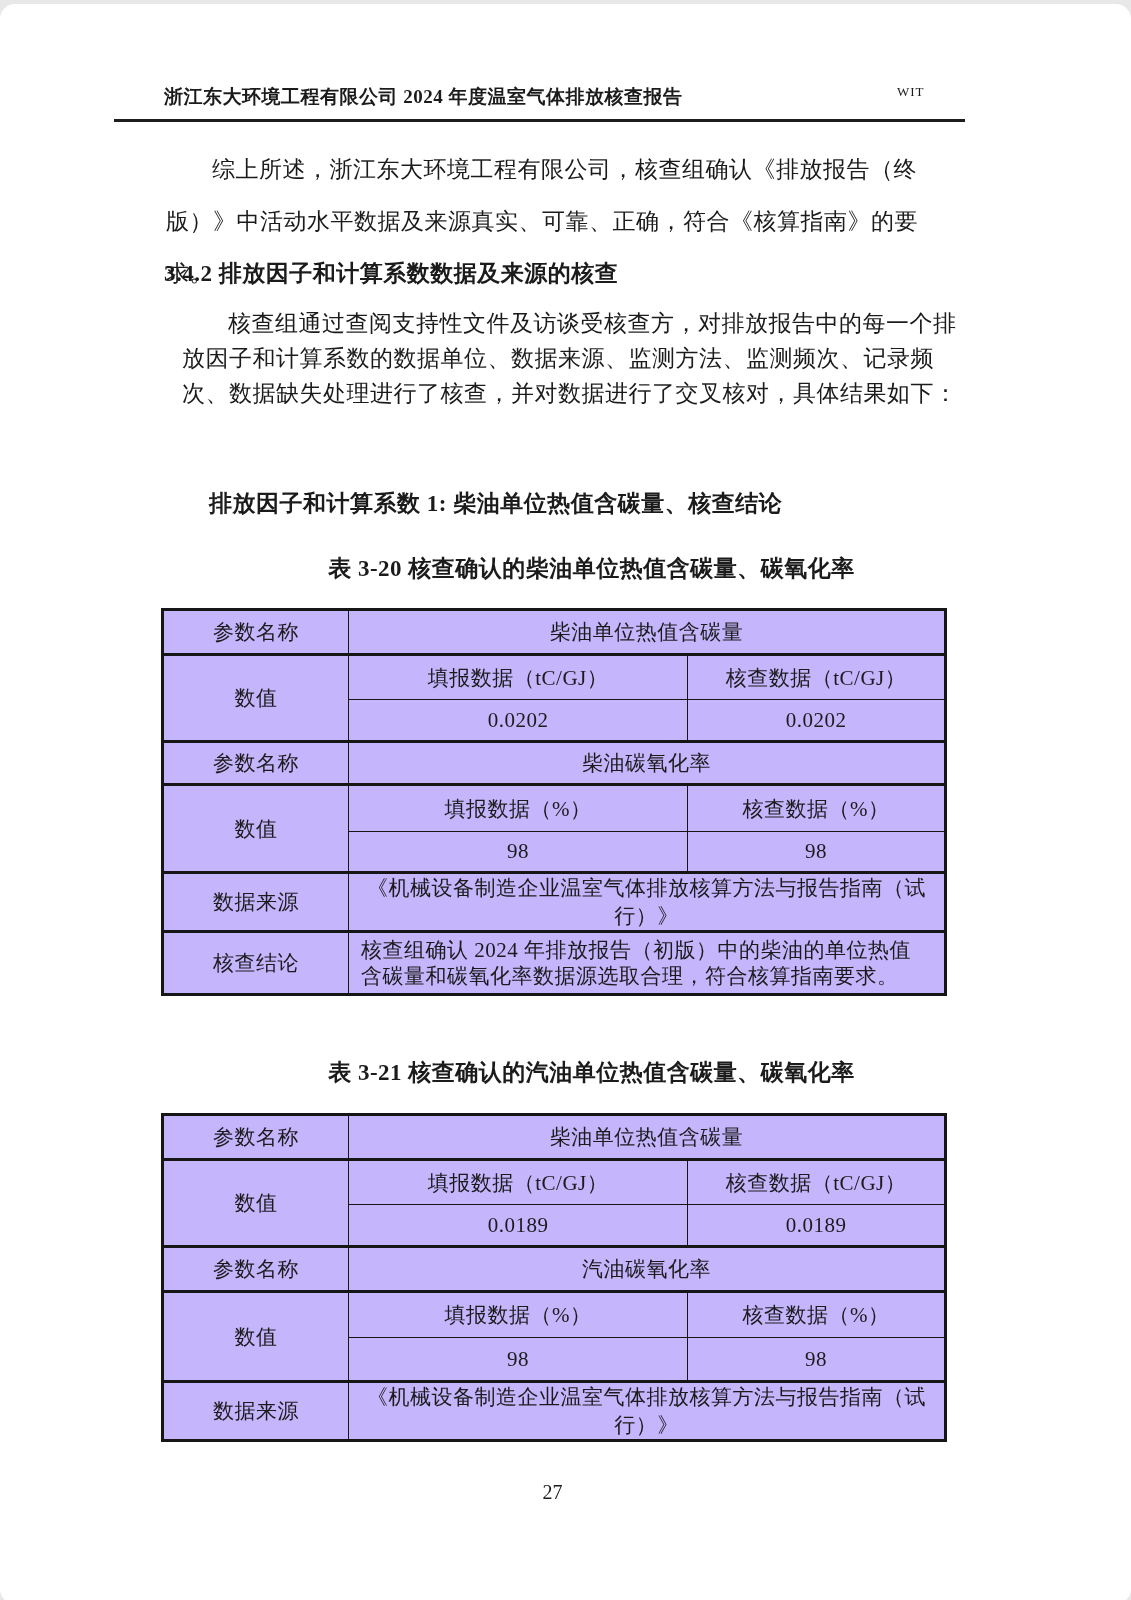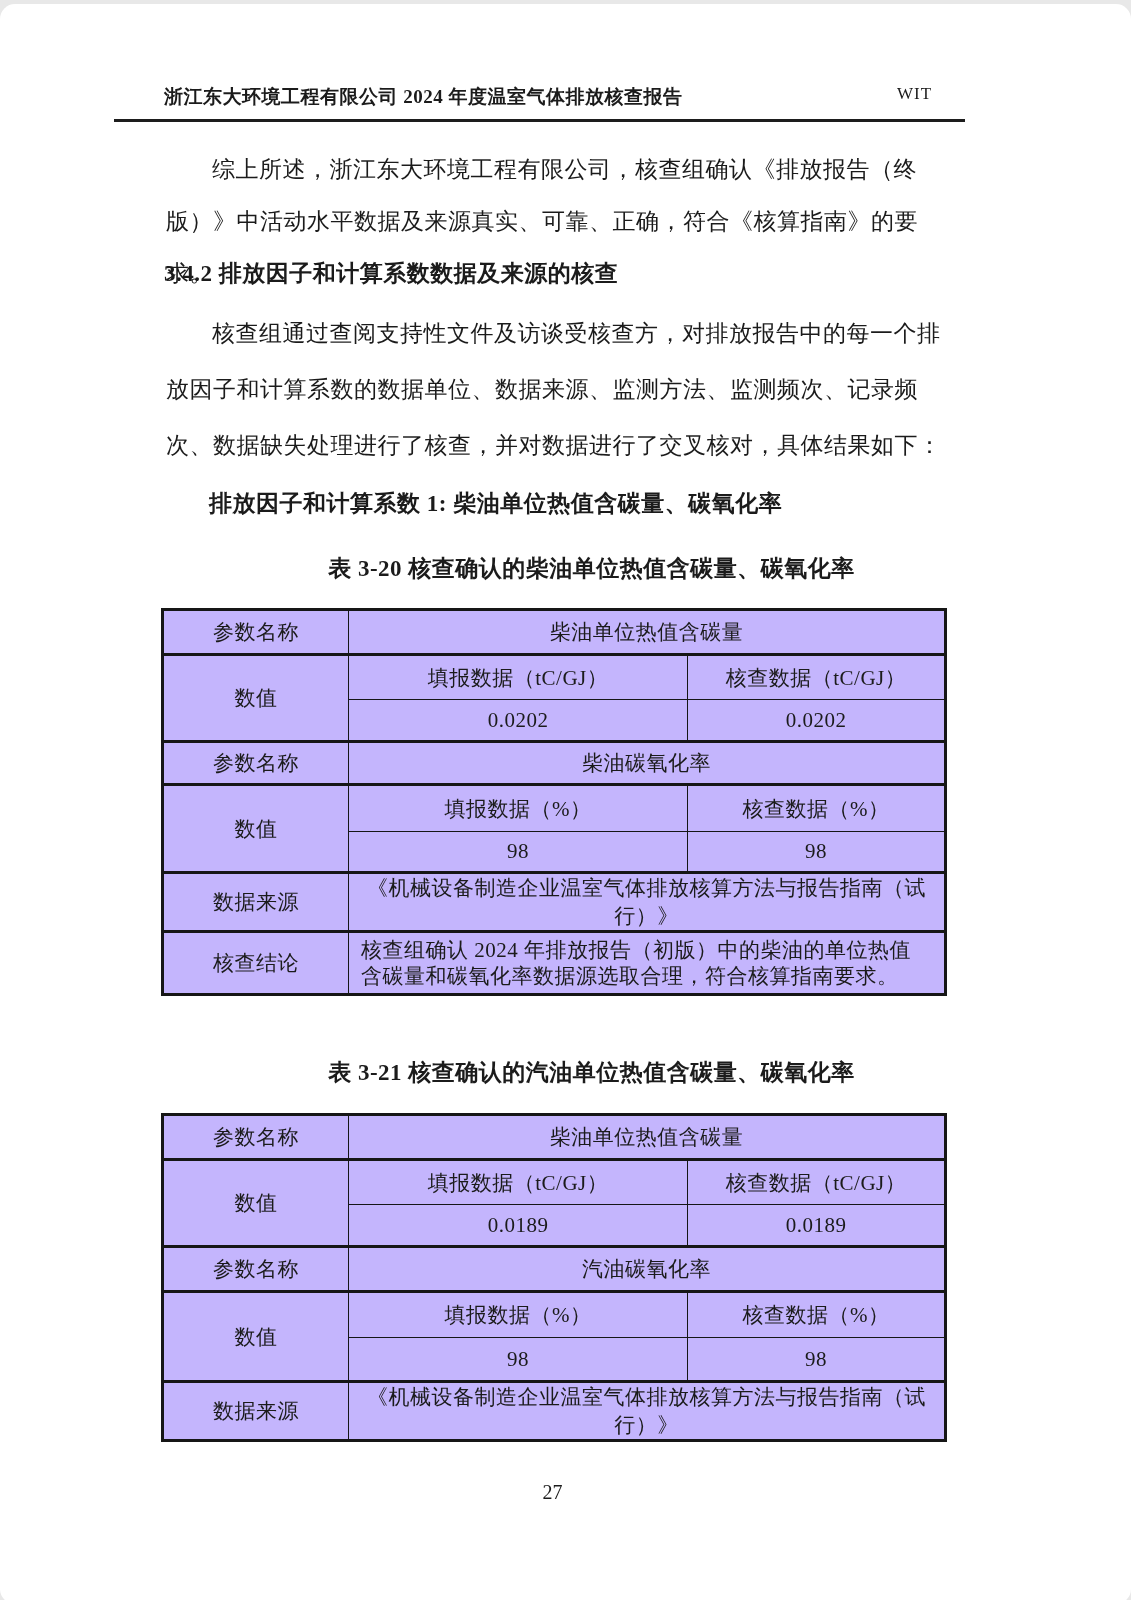--- a/index.html
+++ b/index.html
@@ -4,26 +4,26 @@
 <style>
   html,body { margin:0; padding:0; background:#e8e8e8; }
   .page {
     position:relative; width:1131px; height:1600px; margin:4px auto;
     background:#ffffff; color:#1b1b1b; overflow:hidden;
     font-family:"Liberation Serif","DejaVu Serif",serif;
     border-radius:15px;
   }
   .abs { position:absolute; }
   .hdr-left  { left:164px; top:80px;  font-size:19px; font-weight:bold; letter-spacing:0.5px; }
-  .hdr-right { left:897px; top:80px;  font-size:17px; letter-spacing:1px; }
+  .hdr-right { left:897px; top:80px;  font-size:13px; letter-spacing:1px; }
   .hdr-rule  { left:114px; top:115px; width:851px; height:0; border-top:3px solid #1d1d1d; }
 
   .para { margin:0; font-size:23px; line-height:52px; text-indent:46px; letter-spacing:0.5px; }
   .p1 { left:166px; top:140px; width:772px; }
-  .p2 { left:166px; top:302px; width:780px; line-height:56px; }
+  .p2 { left:182px; top:302px; width:780px; line-height:35px; }
   .heading  { left:164px; top:254px; margin:0; font-size:23px; font-weight:bold; letter-spacing:0.5px; }
   .subtitle { left:209px; font-size:23px; font-weight:bold; letter-spacing:0.5px; }
   .s1 { top:484px; } .s2 { top:988px; }
   .caption { left:200px; width:783px; text-align:center; font-size:23px; font-weight:bold; letter-spacing:0.5px; }
   .c1 { top:549px; } .c2 { top:1053px; }
 
   table.vt { border-collapse:collapse; table-layout:fixed; width:783px;
              border:3px solid #161616; background:#c4b5fd; }
   .t1 { left:161px; top:604px; }
   .t2 { left:161px; top:1109px; }
@@ -46,21 +46,21 @@
 <div class="page">
 
   <div class="abs hdr-left">浙江东大环境工程有限公司 2024 年度温室气体排放核查报告</div>
   <div class="abs hdr-right">WIT</div>
   <div class="abs hdr-rule"></div>
 
   <p class="abs para p1">综上所述，浙江东大环境工程有限公司，核查组确认《排放报告（终版）》中活动水平数据及来源真实、可靠、正确，符合《核算指南》的要求。</p>
   <h3 class="abs heading">3.4.2 排放因子和计算系数数据及来源的核查</h3>
   <p class="abs para p2">核查组通过查阅支持性文件及访谈受核查方，对排放报告中的每一个排放因子和计算系数的数据单位、数据来源、监测方法、监测频次、记录频次、数据缺失处理进行了核查，并对数据进行了交叉核对，具体结果如下：</p>
 
-  <div class="abs subtitle s1">排放因子和计算系数 1: 柴油单位热值含碳量、碳氧化率</div>
+  <div class="abs subtitle s1">排放因子和计算系数 1: 柴油单位热值含碳量、核查结论</div>
   <div class="abs caption  c1">表 3-20 核查确认的柴油单位热值含碳量、碳氧化率</div>
 
   <table class="abs vt t1">
     <colgroup>
         <col class="c-a">
         <col class="c-b">
         <col class="c-c">
       </colgroup>
     <tbody>
       <tr class="r45">

